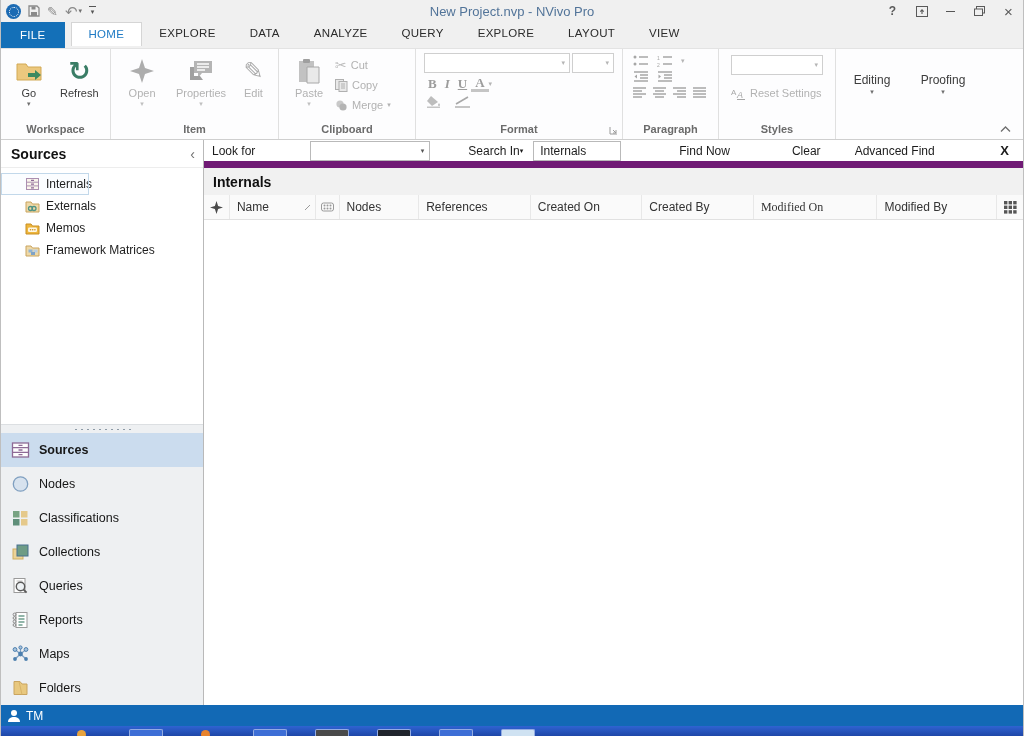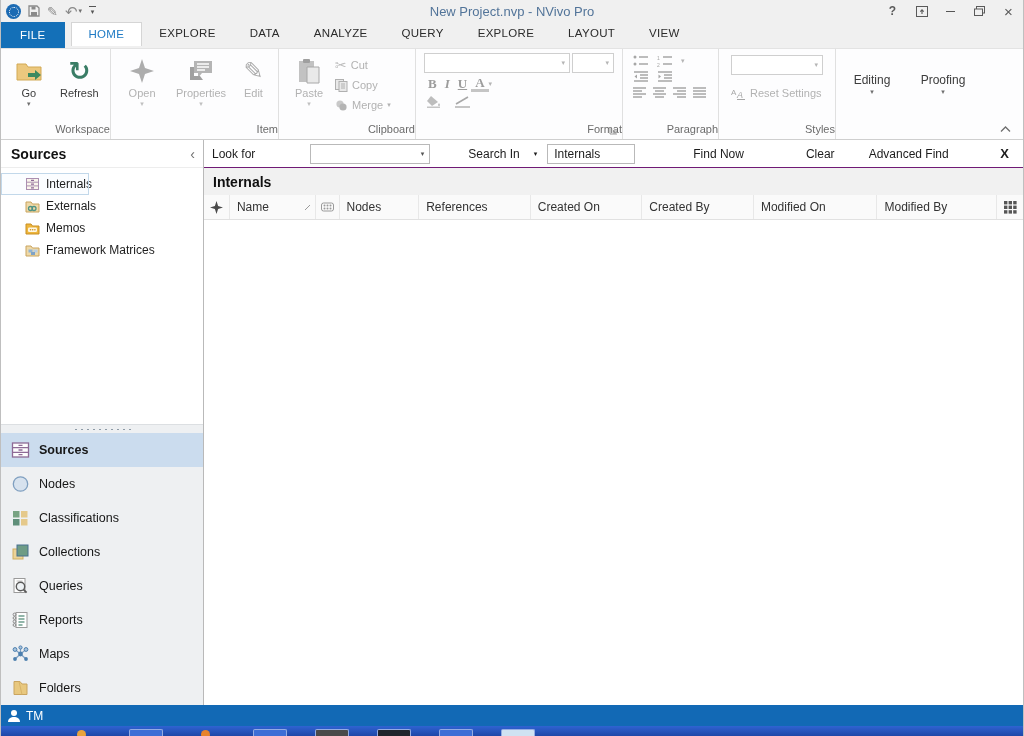--- a/index.html
+++ b/index.html
@@ -25,21 +25,21 @@
   
   .tabs { height:26px; background:#f0f0f0; display:flex; align-items:flex-start; flex:0 0 auto; }
   .tab { padding:5px 17px 6px; font-size:11.5px; color:#2b2b2b; letter-spacing:.3px; }
   .tab-file { background:#1470b8; color:#fff; padding:5px 19px 6px; margin-right:6px; height:26px; display:flex; align-items:center; }
   .tab-active { background:#fff; color:#1e7ac4; border:1px solid #d5d5d5; border-bottom:none; }
 
   
   .ribbon { height:92px; background:#fdfdfe; border-top:1px solid #e3e3e3; border-bottom:1px solid #cfcfcf; display:flex; position:relative; flex:0 0 auto; }
   .grp { display:flex; flex-direction:column; border-right:1px solid #e0e0e0; }
   .grp-body { flex:1; display:flex; align-items:flex-start; padding:4px 6px 0; }
-  .grp-label { text-align:right; font-size:11px; color:#6b6b6b; padding:1px 0 4px; position:relative; }
+  .grp-label { text-align:center; font-size:11px; color:#6b6b6b; padding:1px 0 4px; position:relative;font-weight:bold; }
   .bigbtn { width:54px; display:flex; flex-direction:column; align-items:center; font-size:11px; color:#3c3c3c; padding-top:2px; }
   .bigbtn .ic { height:32px; display:flex; align-items:center; justify-content:center; }
   .bigbtn .dd { font-size:7px; color:#6f6f6f; margin-top:1px; }
   .dis { color:#b2b2b2 !important; }
   .dis .dd { color:#c0c0c0; }
   .smallrow { display:flex; align-items:center; gap:4px; font-size:11px; color:#b2b2b2; height:20px; }
   .combo { height:20px; border:1px solid #cfcfcf; background:#fff; display:flex; align-items:center; justify-content:flex-end; padding:0 4px; }
   .combo .dd { font-size:7px; color:#b5b5b5; }
   .fmt-letter { font-family:"Liberation Serif",serif; font-weight:bold; color:#9c9c9c; font-size:13px; padding:0 4px; }
   .u { text-decoration:underline; }
@@ -58,43 +58,43 @@
   .tree-item.sel { background:#fbfdff; outline:1px solid #c2d8ea; outline-offset:-1px; width:88px; }
   .sb-fill { flex:1; }
   .splitter { height:9px; background:#eef0f2; border-top:1px solid #dcdfe2; display:flex; align-items:center; justify-content:center; }
   .splitter .dots { width:58px; height:3px; background-image:radial-gradient(#8d9aa6 0.9px, transparent 1px); background-size:6px 3px; }
   .nav { background:#eef0f2; flex:0 0 auto; }
   .nav-item { height:34px; display:flex; align-items:center; gap:9px; padding-left:10px; font-size:12.5px; color:#161616; }
   .nav-item.sel { background:#cbdcee; font-weight:bold; }
 
   
   .content { flex:1; display:flex; flex-direction:column; min-width:0; }
-  .findbar { height:28px; background:#fff; border-bottom:1px solid #701a75; display:flex; align-items:center; font-size:12px; color:#1c1c1c; }
+  .findbar { height:28px; background:#fff; border-bottom:7px solid #701a75; display:flex; align-items:center; font-size:12px; color:#1c1c1c; }
   .findbar .lbl { margin-left:8px; }
   .fb-combo { width:120px; height:20px; border:1px solid #b9b9b9; margin-left:55px; display:flex; align-items:center; justify-content:flex-end; padding-right:5px; }
   .fb-combo .dd { font-size:7px; color:#555; }
-  .fb-searchin { margin-left:38px; display:flex; align-items:center; gap:14px; }
+  .fb-searchin { margin-left:38px; display:flex; align-items:center; gap:0; }
   .fb-scope { width:88px; height:20px; border:1px solid #b9b9b9; display:flex; align-items:center; padding-left:6px; margin-left:10px; }
   .fb-link { margin-left:0; }
   .fb-findnow { margin-left:58px; }
   .fb-clear { margin-left:62px; }
   .fb-adv { margin-left:34px; }
   .fb-x { margin-left:auto; margin-right:14px; font-weight:bold; font-size:13px; }
 
   .list-title { height:27px; background:#f1f1f1; display:flex; align-items:center; padding-left:9px; font-size:14px; font-weight:bold; color:#0f0f0f; }
   .thead { height:25px; background:#fafafa; border-bottom:1px solid #e1e1e1; display:flex; align-items:center; font-size:12px; color:#333; }
   .th { height:100%; display:flex; align-items:center; padding-left:7px; border-right:1px solid #e8e8e8; background:#fafafa; }
   .th-star { width:26px; justify-content:center; padding-left:0; }
   .th-name { width:86px; justify-content:space-between; padding-right:4px; }
   .th-ico { width:24px; justify-content:center; padding-left:0; }
   .th-nodes { width:80px; }
   .th-refs { width:112px; }
   .th-con { width:112px; }
   .th-cby { width:112px; }
-  .th-mon { width:124px; }
+  .th-mon { width:124px;font-family:Liberation Serif, serif; }
   .th-mby { width:120px; }
   .th-rest { flex:1; border-right:none; justify-content:flex-end; padding-right:6px; }
   .list-body { flex:1; background:#fff; }
 
   
   .statusbar { height:21px; background:#1269b5; display:flex; align-items:center; color:#fff; font-size:12px; flex:0 0 auto; }
   .statusbar .user { display:flex; align-items:center; gap:5px; margin-left:6px; }
   .statusbar .cnt { margin-left:28px;margin-top:30px; }
   .taskbar { height:10px; background:linear-gradient(#2f63d1,#1e47a8); position:relative; flex:0 0 auto; overflow:hidden; }
   .tb-btn { position:absolute; top:3px; height:10px; width:34px; background:#3d6ed6; border:1px solid #93ace2; border-bottom:none; border-radius:2px 2px 0 0; }

